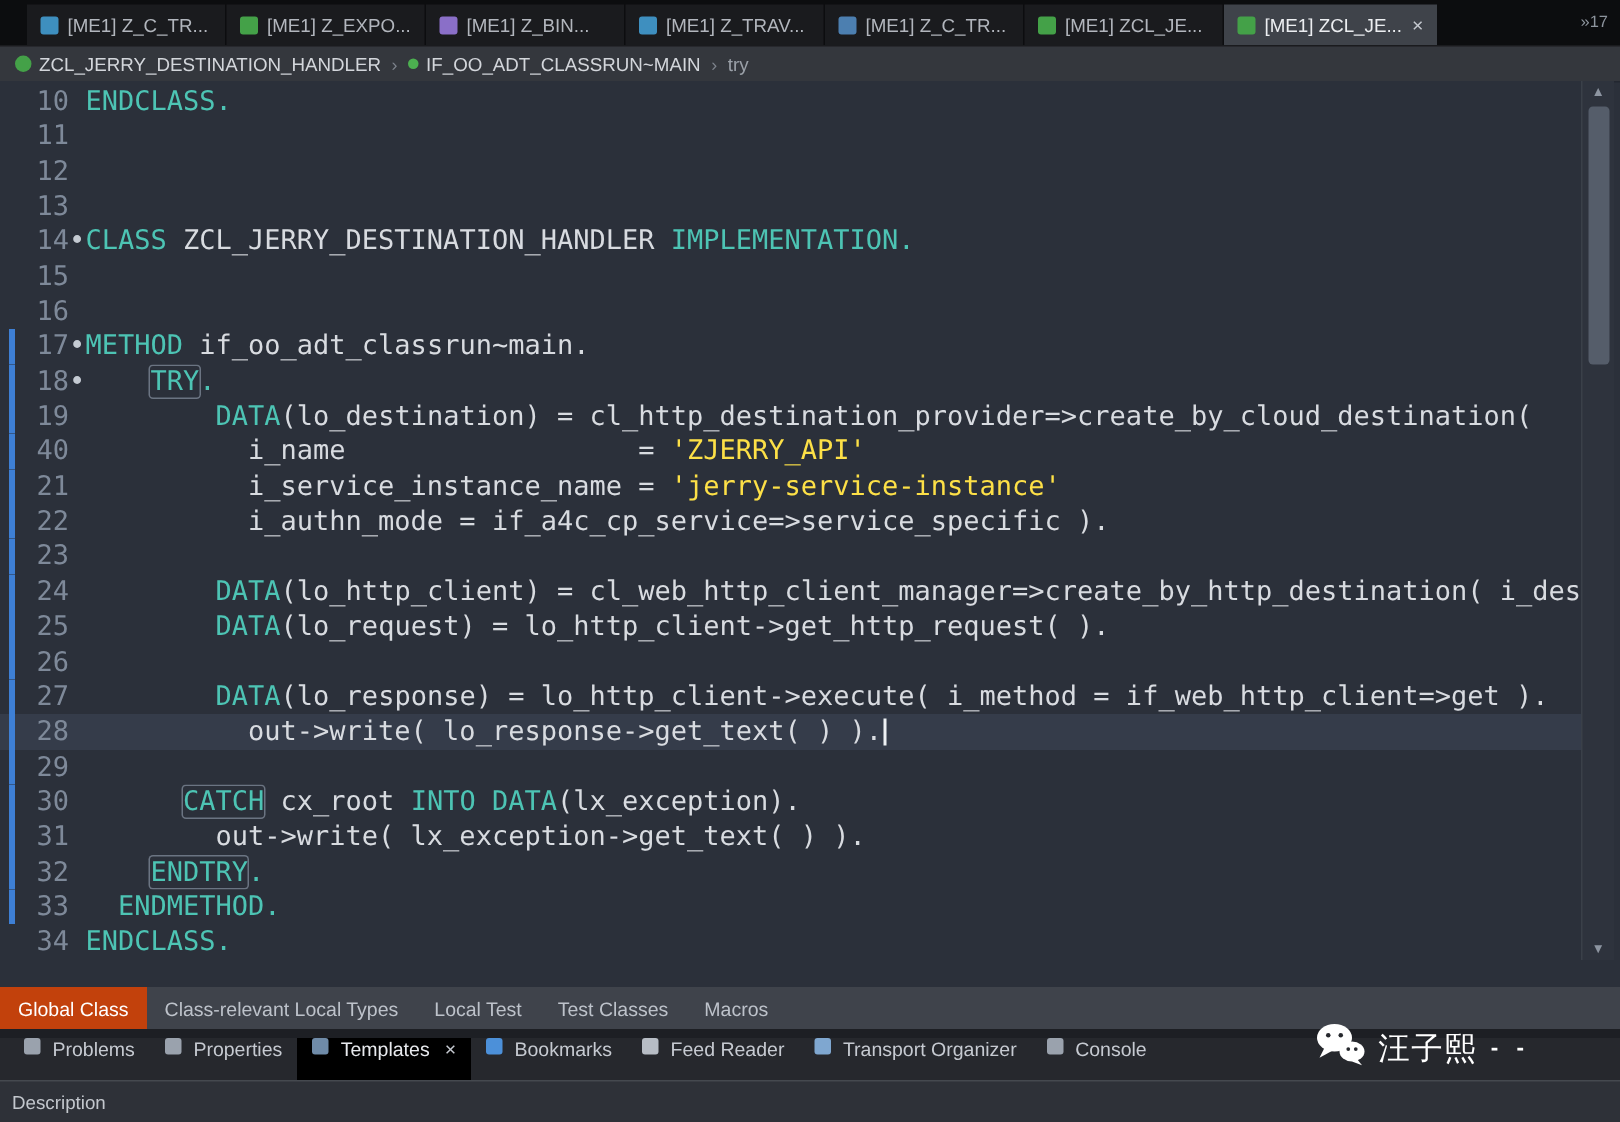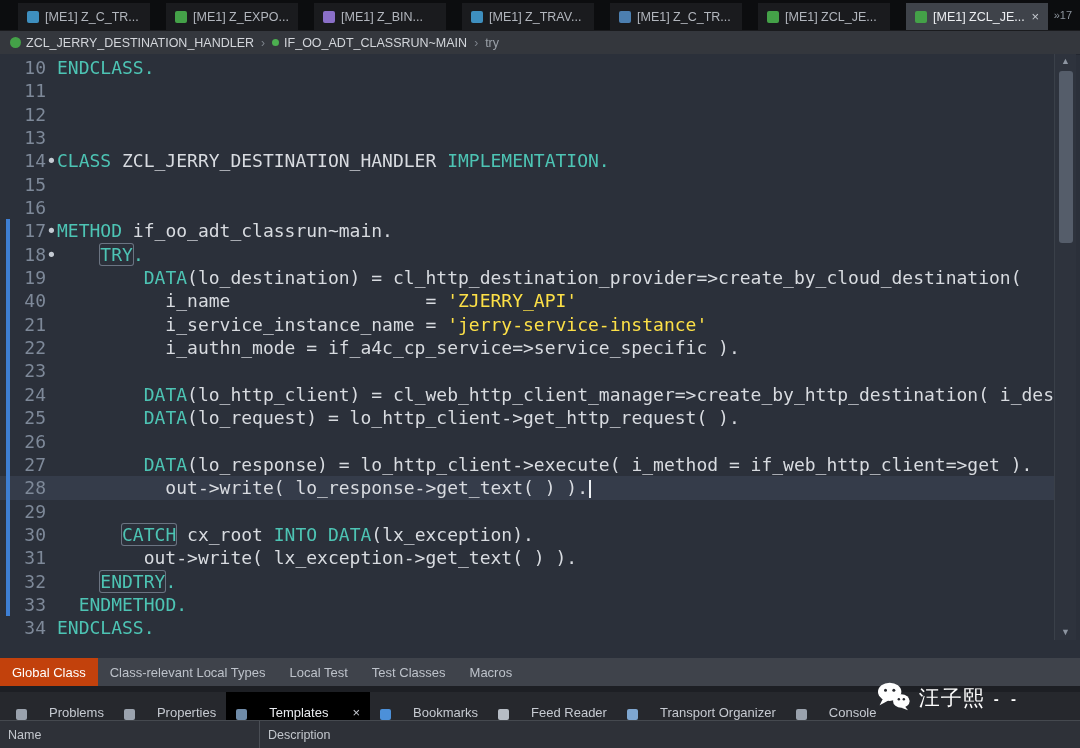--- a/index.html
+++ b/index.html
@@ -2,21 +2,21 @@
 <html><head>
 <meta charset="utf-8">
 <style>
 *{box-sizing:border-box;margin:0;padding:0}
 html,body{background:#000}
 .app{width:1080px;height:748px;position:relative;overflow:hidden;display:flex;flex-direction:column;
   background:#0f1013;font-family:"Liberation Sans",sans-serif;color:#c9cdd3}
 
 
 .tabbar{height:30px;background:#0c0d0f;display:flex;align-items:flex-end;padding-left:18px}
-.etabs{display:flex;align-items:flex-start;gap:16px;height:27px}
+.etabs{display:flex;align-items:flex-start;gap:1px;height:27px}
 .etab{height:27px;display:flex;align-items:center;gap:6px;padding:0 9px;background:#1a1b1e;width:132px;flex:none;overflow:hidden;cursor:pointer}
 .etab.active{background:#3f434a;width:142px}
 .etab-icon{width:12px;height:12px;border-radius:2px;flex:none}
 .etab-label{font-size:12.5px;color:#b2b6bd;white-space:nowrap}
 .etab.active .etab-label{color:#eceef1}
 .etab-close{margin-left:auto;color:#c5c9cf;font-size:13px;line-height:1}
 .tab-overflow{margin-left:auto;margin-right:8px;color:#8e959e;font-size:11px;align-self:center}
 
 
 .breadcrumb{height:24px;background:#34373d;border-top:1px solid #1a1b1e;display:flex;align-items:center;padding-left:10px;gap:7px;font-size:12.5px}
@@ -55,21 +55,21 @@
 .hcorner{width:22px;flex:none}
 
 
 .classtabs{height:28px;background:#3f434b;display:flex;align-items:stretch;font-size:13px}
 .ctab{display:flex;align-items:center;padding:0 12px;color:#bdc2ca;cursor:pointer;white-space:nowrap}
 .ctab.active{background:#c2410c;color:#ffffff}
 .gap{height:6px;background:#1d1f24}
 
 
 .btabs{height:28px;background:#26282d;display:flex;align-items:stretch;padding-left:6px;font-size:13px}
-.btab{display:flex;align-items:flex-end;gap:22px;padding:0 10px;color:#c6cad1;cursor:pointer;white-space:nowrap}
+.btab{display:flex;align-items:flex-start;gap:8px;padding:0 10px;color:#c6cad1;cursor:pointer;white-space:nowrap}
 .btab.active{background:#000000;color:#e8eaee}
 .btab-icon{width:11px;height:11px;border-radius:2px;flex:none}
 .btab-close{margin-left:2px;color:#c6cad1}
 
 
 .theader{height:28px;background:#2e3138;border-top:1px solid #45494f;display:flex;align-items:stretch;font-size:12.5px;color:#c3c7cd}
 .th-name{width:260px;flex:none;padding-left:8px;border-right:1px solid #4a4e55;display:flex;align-items:center;cursor:pointer}
 .th-desc{padding-left:8px;display:flex;align-items:center;cursor:pointer}
 
 
@@ -215,21 +215,20 @@
         <span class="btab-icon" style="background: rgb(127, 167, 208);"></span>
         <span>Transport Organizer</span>
       </div>
       <div class="btab">
         <span class="btab-icon" style="background: rgb(154, 162, 173);"></span>
         <span>Console</span>
       </div>
     </div>
 
   <div class="theader">
-    <div class="th-name">Name</div>
     <div class="th-desc">Description</div>
   </div>
 
   <div class="watermark">
     <span>
       <svg width="34" height="30" viewBox="0 0 40 36">
         <ellipse cx="16" cy="13" rx="14" ry="11" fill="#ffffff"></ellipse>
         <path d="M8 21 L4 29 L15 23 Z" fill="#ffffff"></path>
         <circle cx="11" cy="11" r="1.8" fill="#26282d"></circle>
         <circle cx="21" cy="11" r="1.8" fill="#26282d"></circle>

